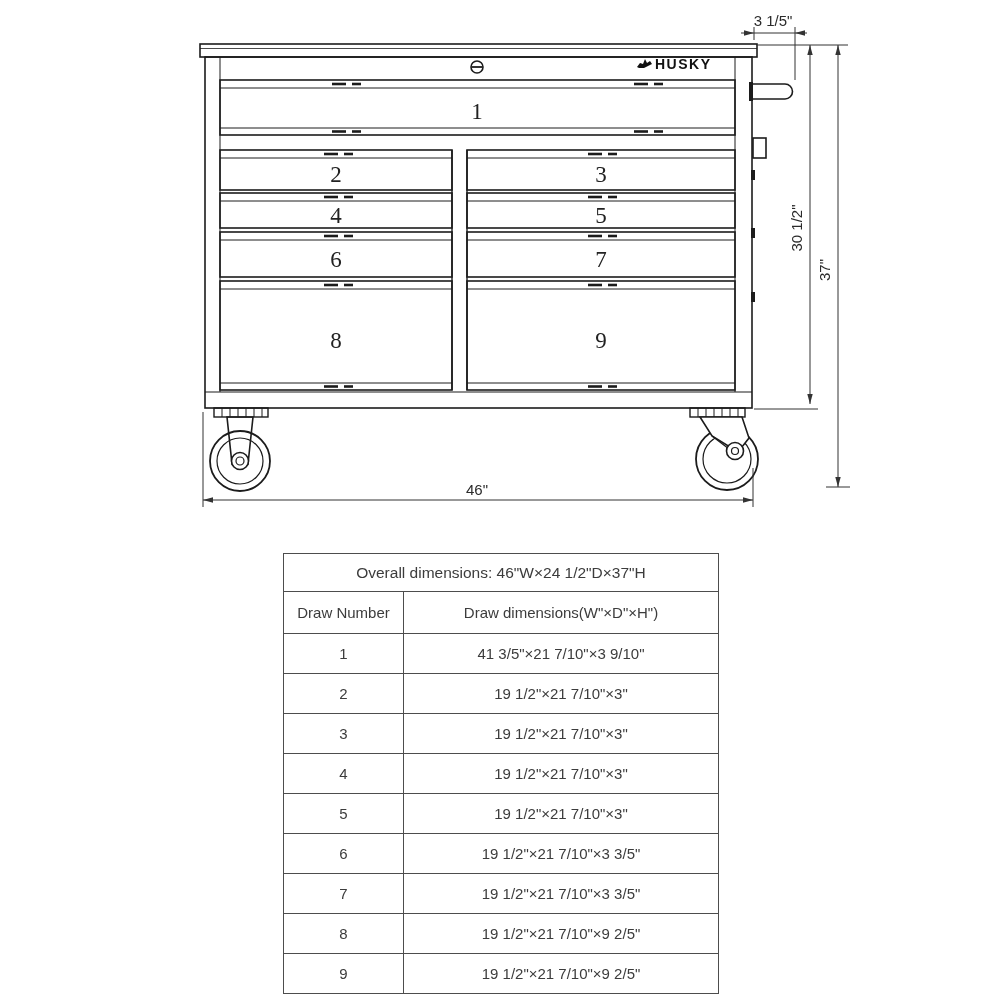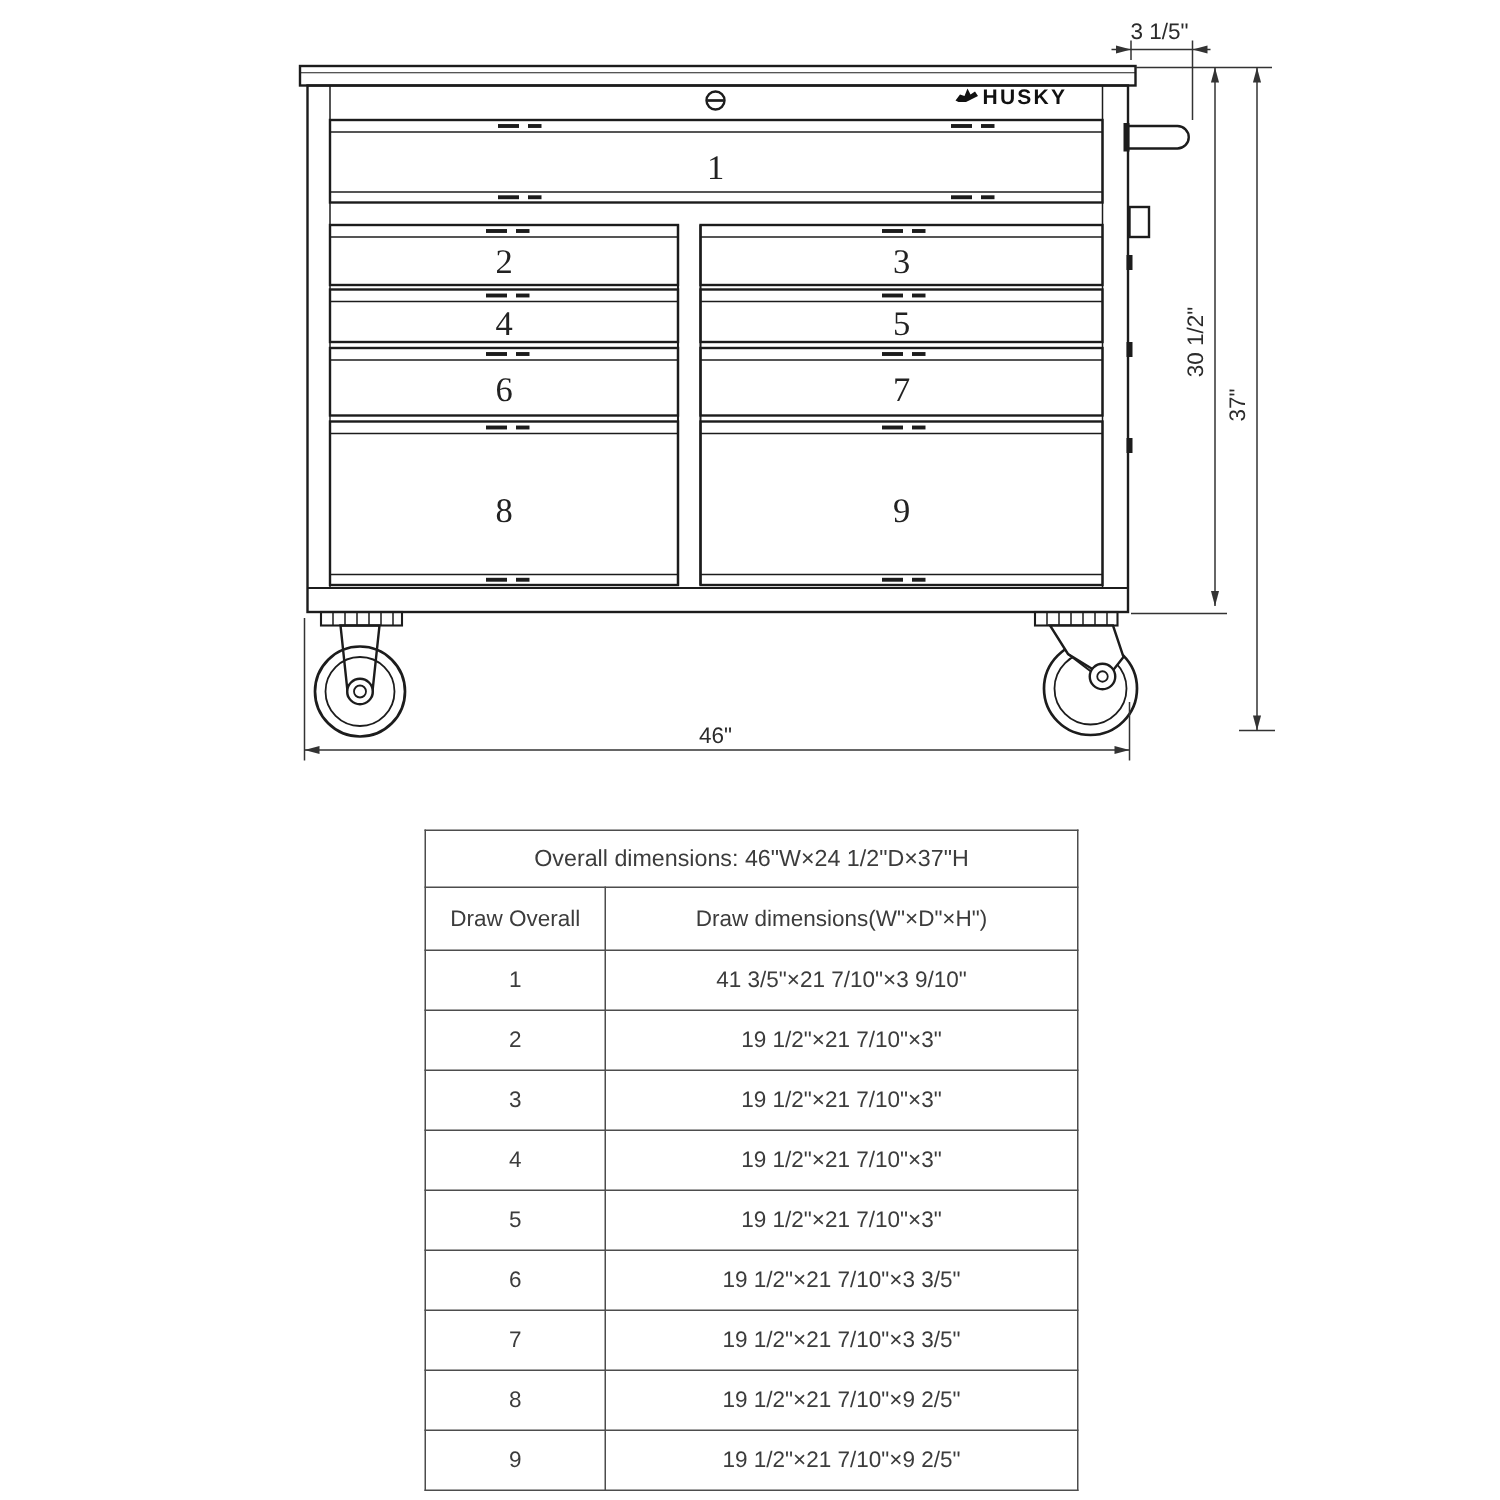--- a/index.html
+++ b/index.html
@@ -285,21 +285,21 @@
   <table id="spec-table">
     <colgroup>
         <col class="c-num">
         <col class="c-dims">
       </colgroup>
     <tbody>
       <tr class="title-row">
         <td colspan="2">Overall dimensions: 46"W×24 1/2"D×37"H</td>
       </tr>
       <tr class="head-row">
-        <td>Draw Overall</td>
+        <td>Draw Number</td>
         <td>Draw dimensions(W"×D"×H")</td>
       </tr>
       <tr class="data-row">
         <td>1</td>
         <td>41 3/5"×21 7/10"×3 9/10"</td>
       </tr>
       <tr class="data-row">
         <td>2</td>
         <td>19 1/2"×21 7/10"×3"</td>
       </tr>

